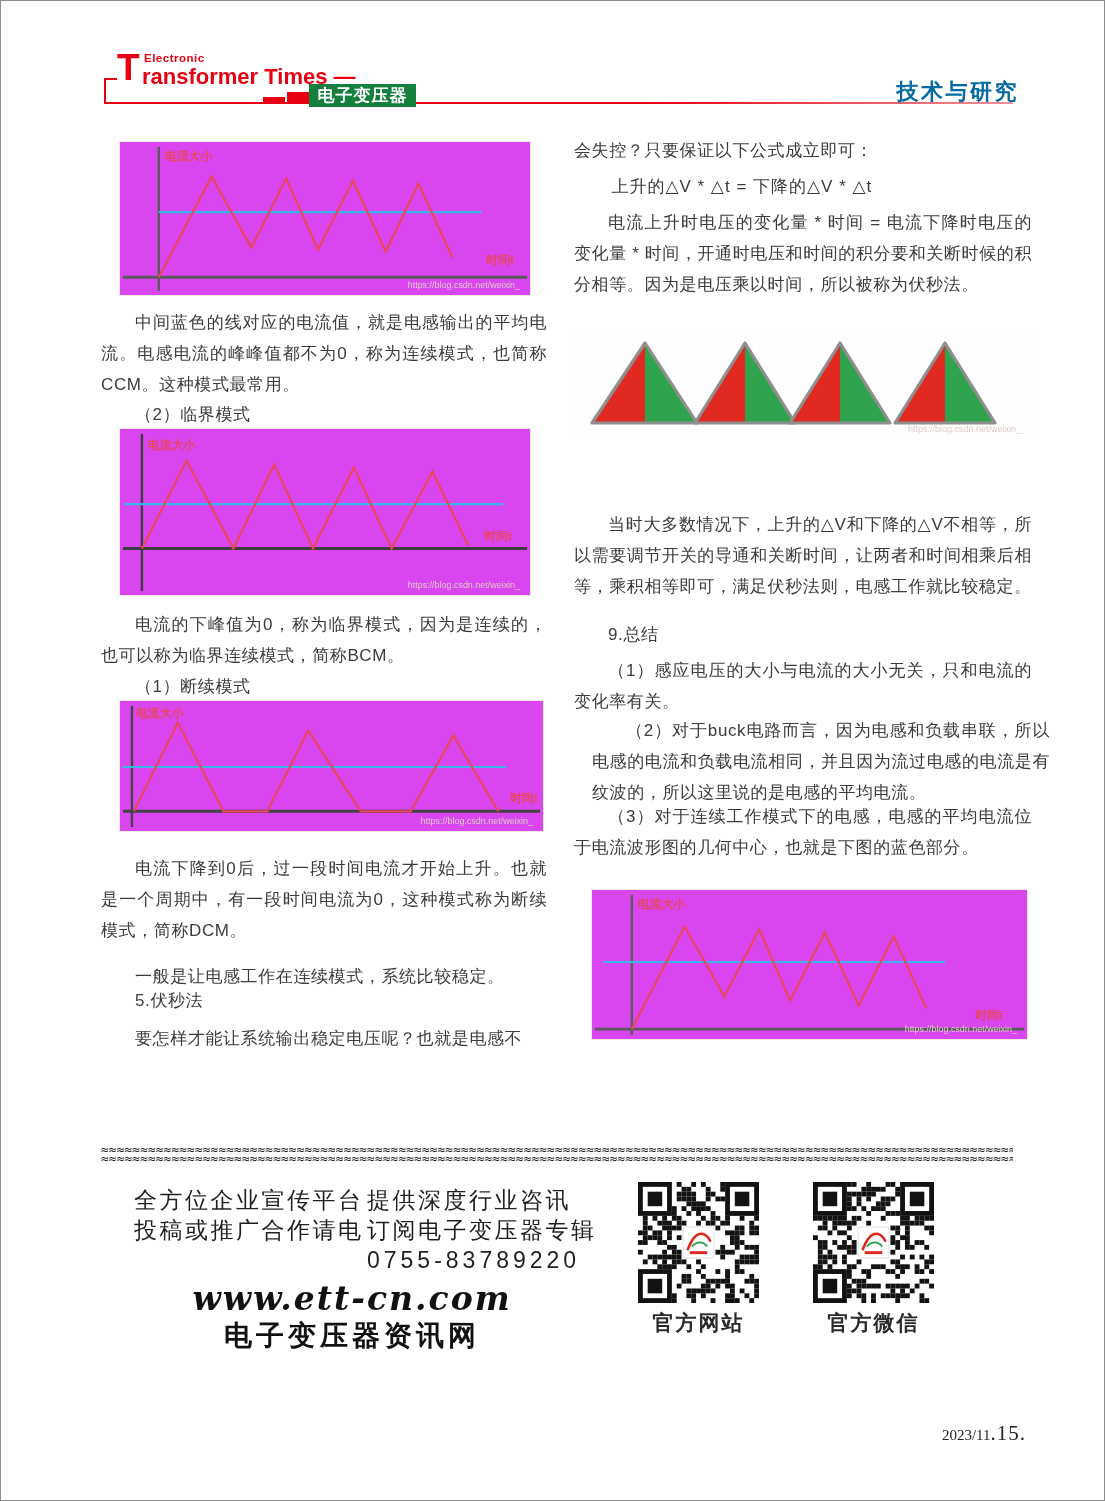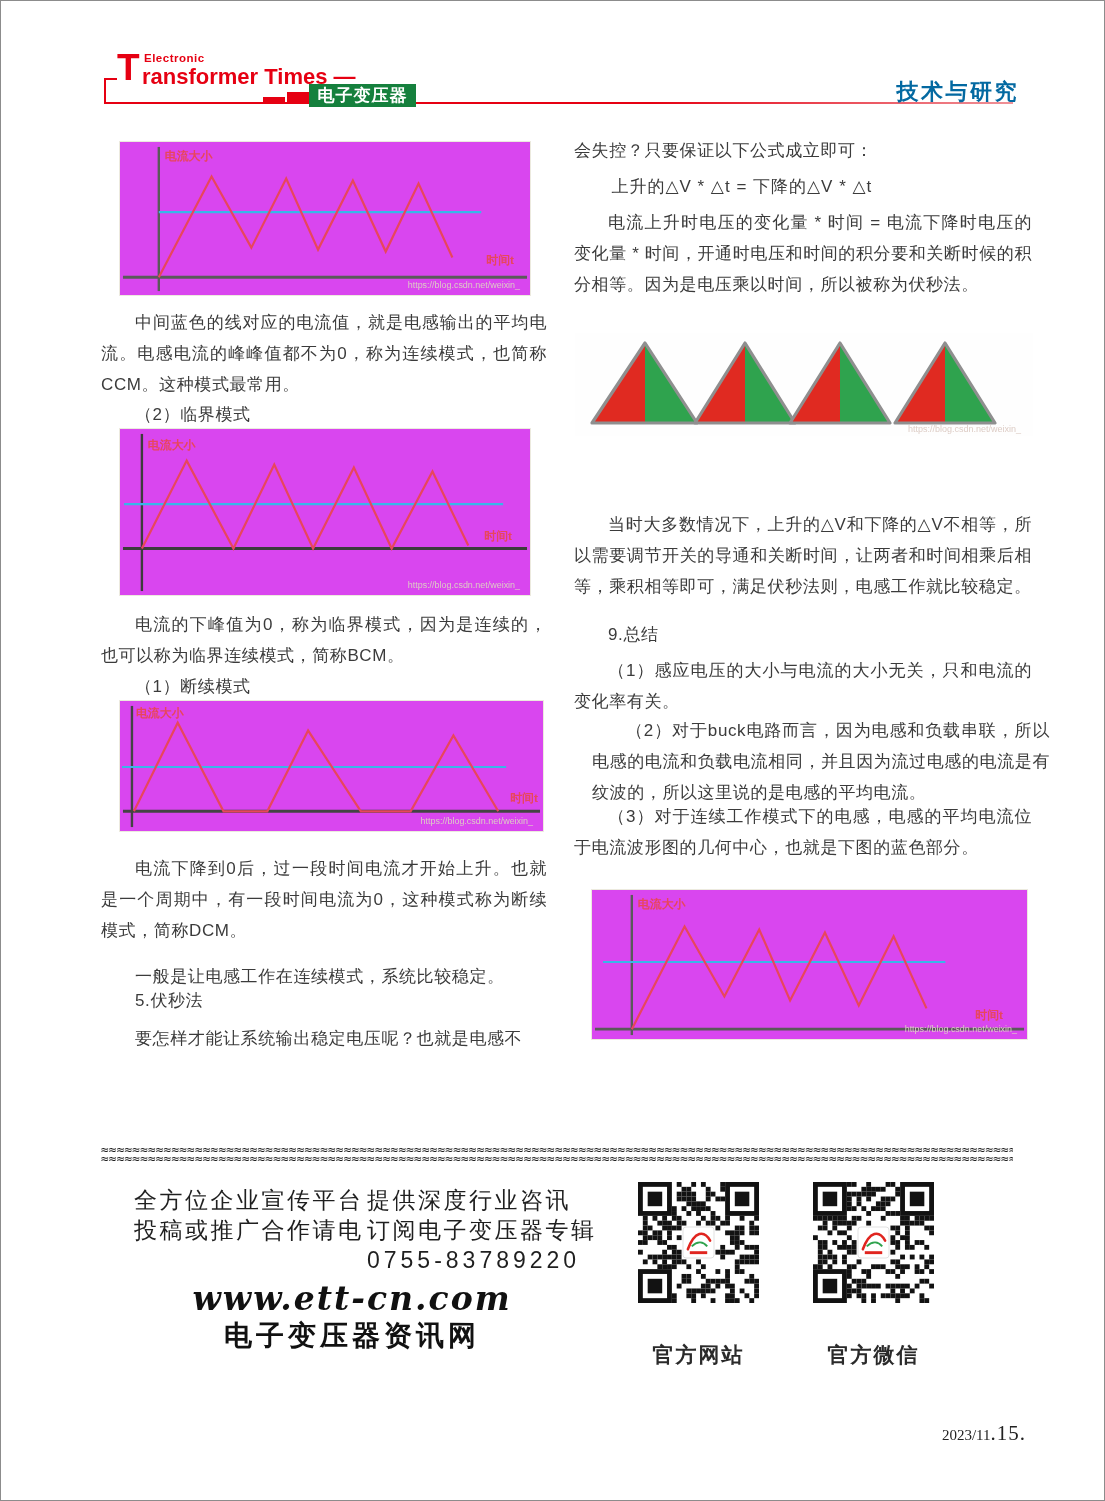--- a/index.html
+++ b/index.html
@@ -39,21 +39,21 @@
            color:#1e1e1e;font-size:13px;line-height:9px;white-space:nowrap;font-family:"DejaVu Sans Mono",monospace;}
   .bn-col{position:absolute;top:1184px;font-size:23px;line-height:30px;letter-spacing:2.5px;color:#1f1f1f;}
   .bn-col div{white-space:nowrap;}
   .site-url{position:absolute;left:135px;top:1278px;width:432px;text-align:center;
             font-family:"DejaVu Serif","Liberation Serif",serif;font-style:italic;font-weight:bold;
             font-size:33px;letter-spacing:2px;color:#111;}
   .site-name{position:absolute;left:135px;top:1316px;width:432px;text-align:center;
              font-size:28px;font-weight:bold;letter-spacing:4px;color:#111;}
   .qr{position:absolute;top:1181px;width:121px;height:121px;}
   .qr-label{position:absolute;top:1308px;width:121px;text-align:center;font-size:21px;
-            font-weight:bold;letter-spacing:2px;color:#2a2a2a;margin-top:32px;}
+            font-weight:bold;letter-spacing:2px;color:#2a2a2a;}
   .footer{position:absolute;left:880px;top:1420px;width:145px;text-align:right;
           font-family:"Liberation Serif","DejaVu Serif",serif;color:#222;}
   .footer .issue{font-size:15px;}
   .footer .pg{font-size:21px;letter-spacing:1px;}
 </style>
 </head>
 <body>
 
 <div class="page">
 

